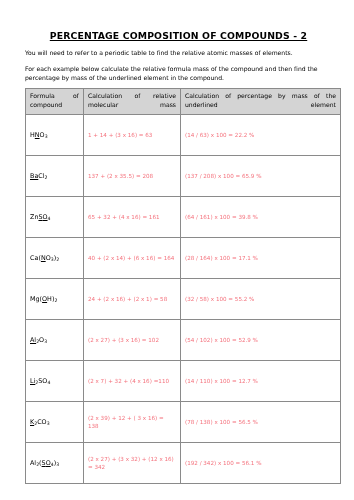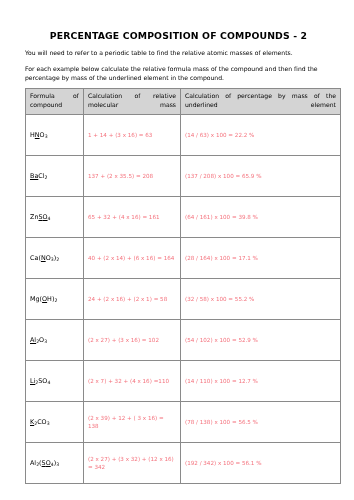--- a/index.html
+++ b/index.html
@@ -21,20 +21,21 @@
     padding: 30px 12px 0 25px;
     position: relative;
   }
   .title {
     font-size: 9.3px;
     font-weight: bold;
     text-align: center;
     letter-spacing: 0.15px;
     margin: 0 0 7px 0;
     padding-right: 10px;
+    text-decoration: underline;
   }
   .intro {
     font-size: 6.1px;
     line-height: 1.5;
     margin: 0 0 7px 0;
     padding-right: 8px;
   }
   .intro.second {
     margin-bottom: 6px;
     text-align: left;

